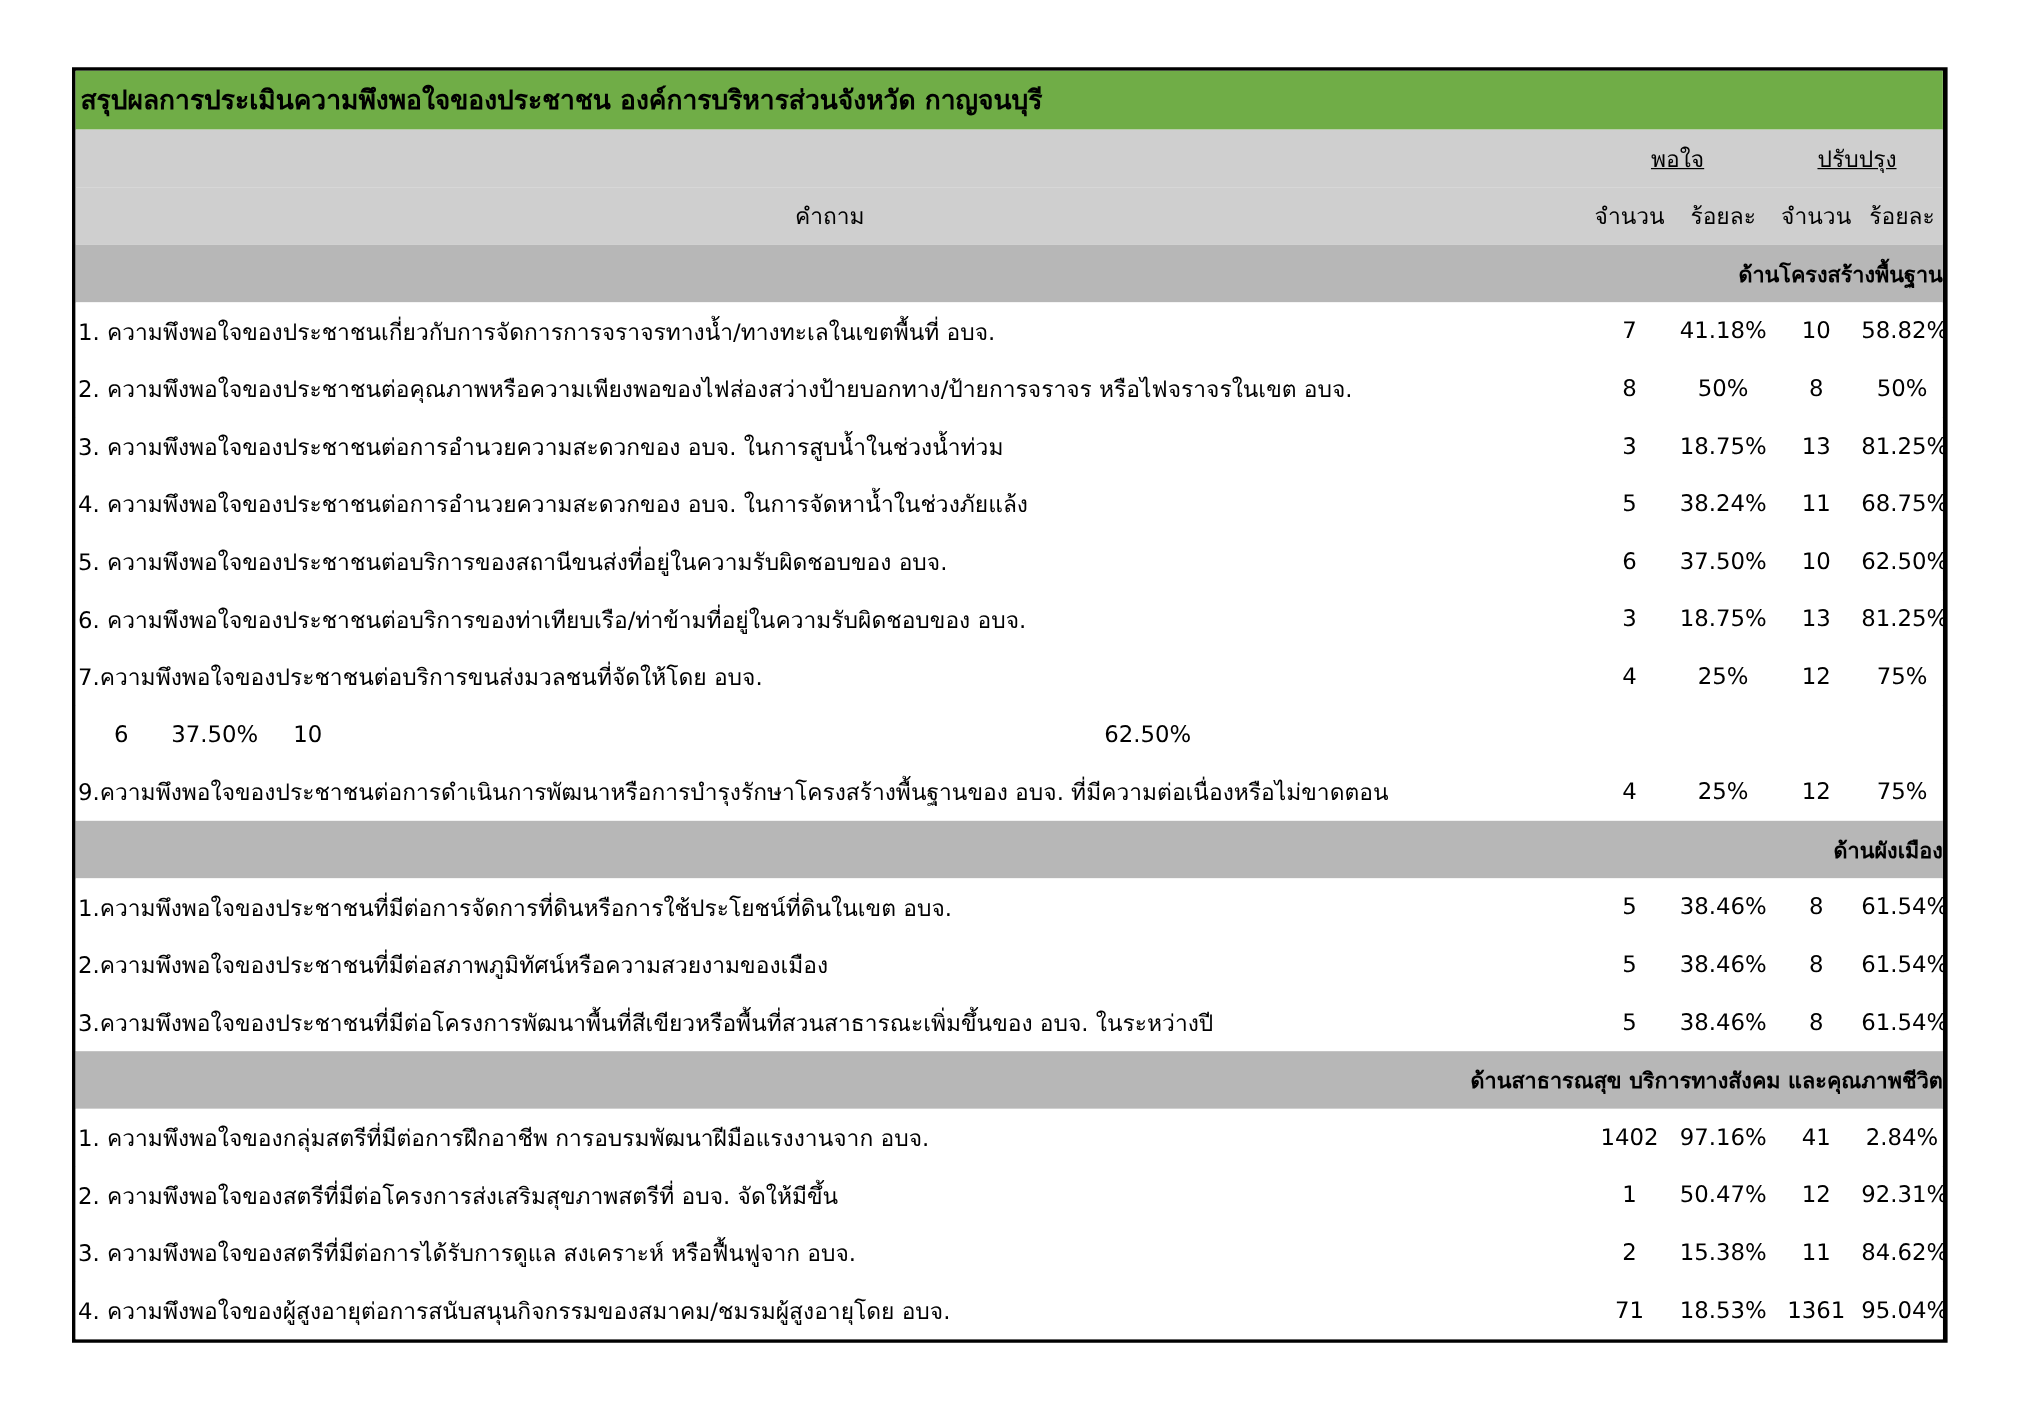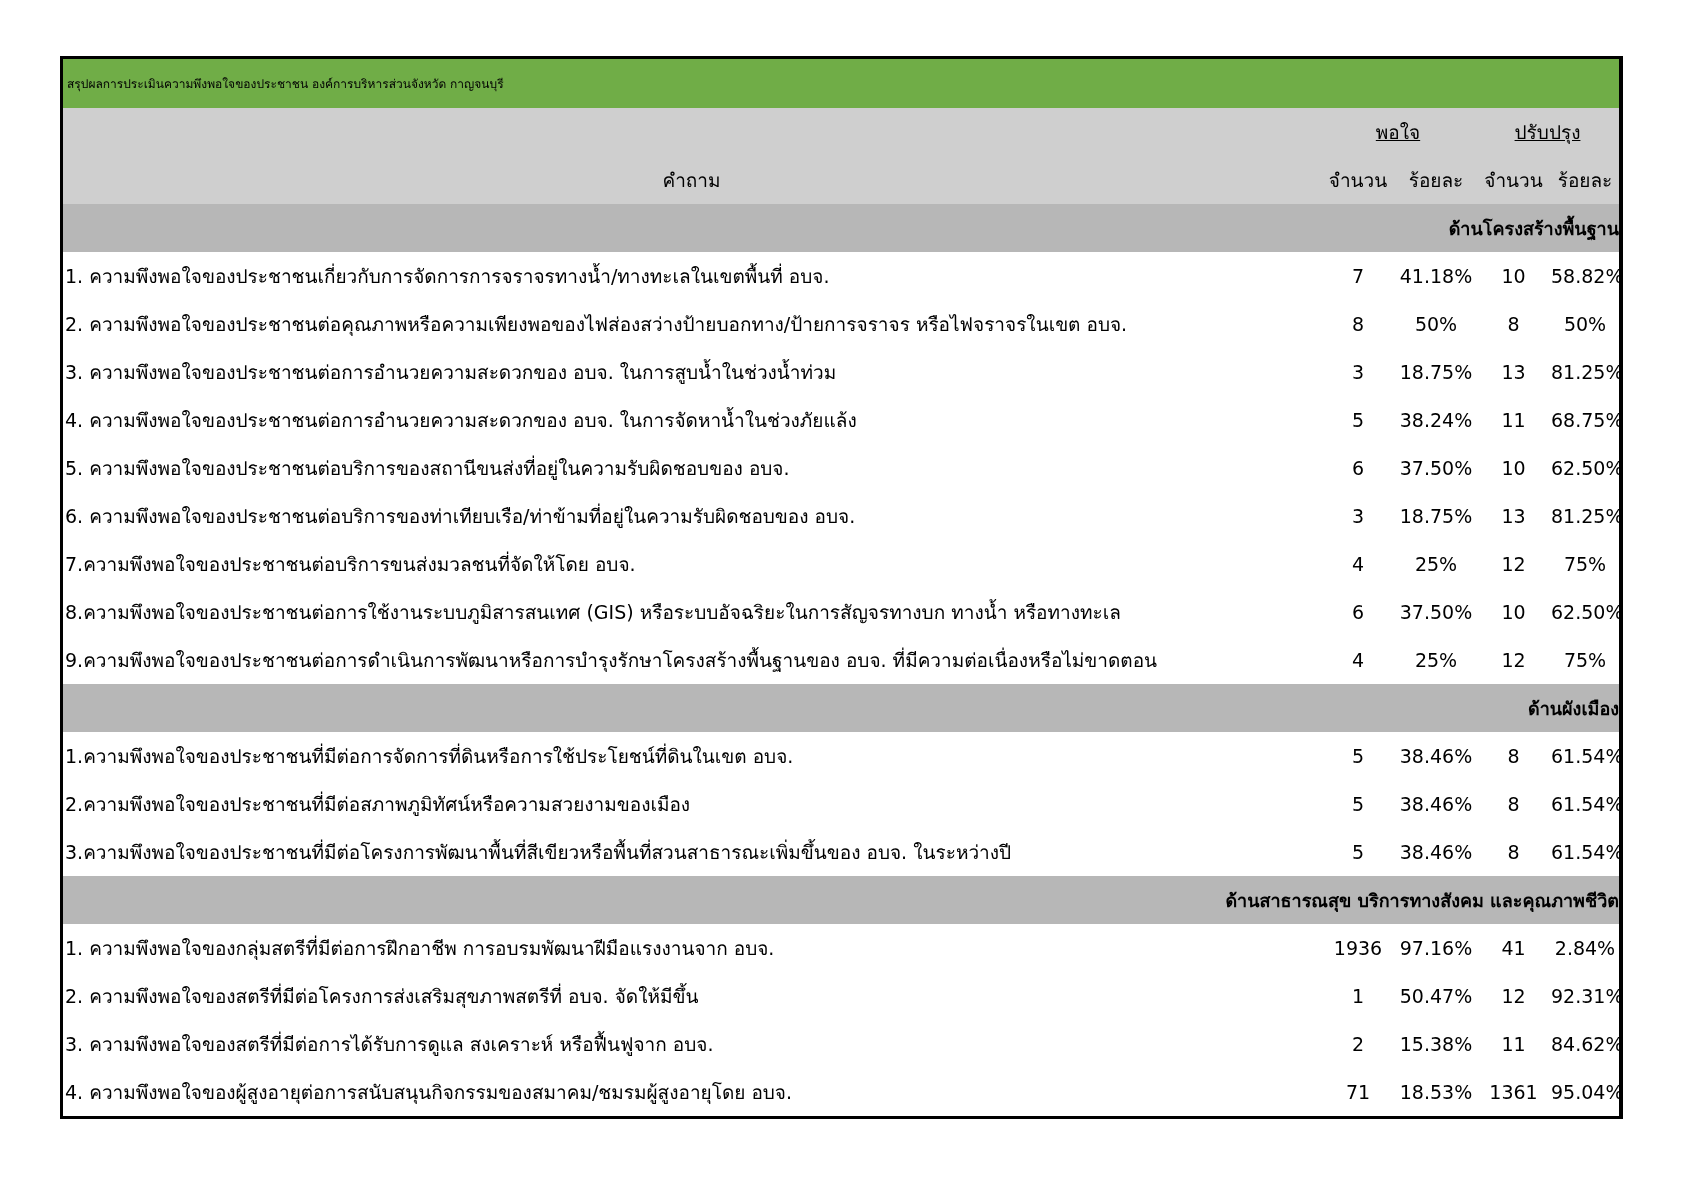--- a/index.html
+++ b/index.html
@@ -52,21 +52,21 @@
   }
   .c1 { flex: 0 0 76px; }
   .c2 { flex: 0 0 80px; }
   .c3 { flex: 0 0 75px; }
   .c4 { flex: 1 1 auto; text-align: center; }
   .group { text-align: center; text-decoration: underline; }
   .g1 { flex: 0 0 156px; }
   .g2 { flex: 1 1 auto; }
   .q-header { text-align: center; padding-left: 0; }
   .section-label { font-weight: bold; font-size: 18px; white-space: nowrap; }
-  .title-text { font-weight: normal; font-size: 12px; white-space: nowrap; }
+  .title-text { font-weight: bold; font-size: 22px; white-space: nowrap; }
 </style>
 </head>
 <body>
 
 <div class="sheet">
 
   <div class="row title-row">
     <span class="title-text">สรุปผลการประเมินความพึงพอใจของประชาชน องค์การบริหารส่วนจังหวัด กาญจนบุรี</span>
   </div>
 
@@ -139,21 +139,20 @@
 
   <div class="row data-row">
     <span class="q">7.ความพึงพอใจของประชาชนต่อบริการขนส่งมวลชนที่จัดให้โดย อบจ.</span>
     <span class="num c1">4</span>
     <span class="num c2">25%</span>
     <span class="num c3">12</span>
     <span class="num c4">75%</span>
   </div>
 
   <div class="row data-row">
-    <span class="q">8.ความพึงพอใจของประชาชนต่อการใช้งานระบบภูมิสารสนเทศ (GIS) หรือระบบอัจฉริยะในการสัญจรทางบก ทางน้ำ หรือทางทะเล</span>
     <span class="num c1">6</span>
     <span class="num c2">37.50%</span>
     <span class="num c3">10</span>
     <span class="num c4">62.50%</span>
   </div>
 
   <div class="row data-row">
     <span class="q">9.ความพึงพอใจของประชาชนต่อการดำเนินการพัฒนาหรือการบำรุงรักษาโครงสร้างพื้นฐานของ อบจ. ที่มีความต่อเนื่องหรือไม่ขาดตอน</span>
     <span class="num c1">4</span>
     <span class="num c2">25%</span>
@@ -188,21 +187,21 @@
     <span class="num c3">8</span>
     <span class="num c4">61.54%</span>
   </div>
 
   <div class="row section-row">
     <span class="section-label">ด้านสาธารณสุข บริการทางสังคม และคุณภาพชีวิต</span>
   </div>
 
   <div class="row data-row">
     <span class="q">1. ความพึงพอใจของกลุ่มสตรีที่มีต่อการฝึกอาชีพ การอบรมพัฒนาฝีมือแรงงานจาก อบจ.</span>
-    <span class="num c1">1936</span>
+    <span class="num c1">1402</span>
     <span class="num c2">97.16%</span>
     <span class="num c3">41</span>
     <span class="num c4">2.84%</span>
   </div>
 
   <div class="row data-row">
     <span class="q">2. ความพึงพอใจของสตรีที่มีต่อโครงการส่งเสริมสุขภาพสตรีที่ อบจ. จัดให้มีขึ้น</span>
     <span class="num c1">1</span>
     <span class="num c2">50.47%</span>
     <span class="num c3">12</span>

